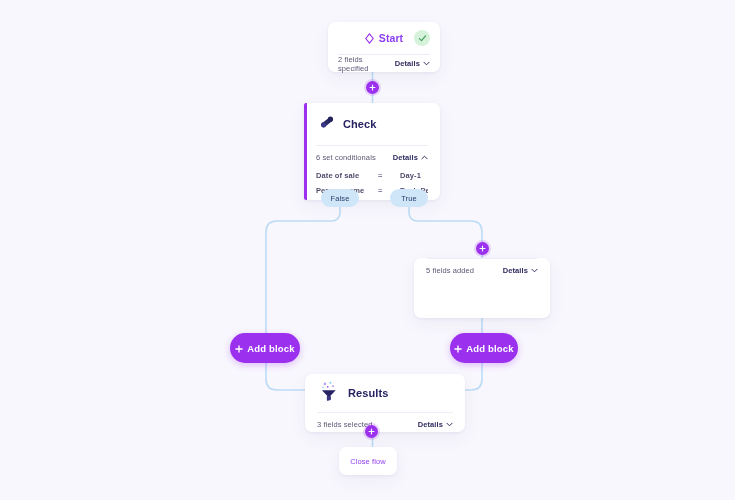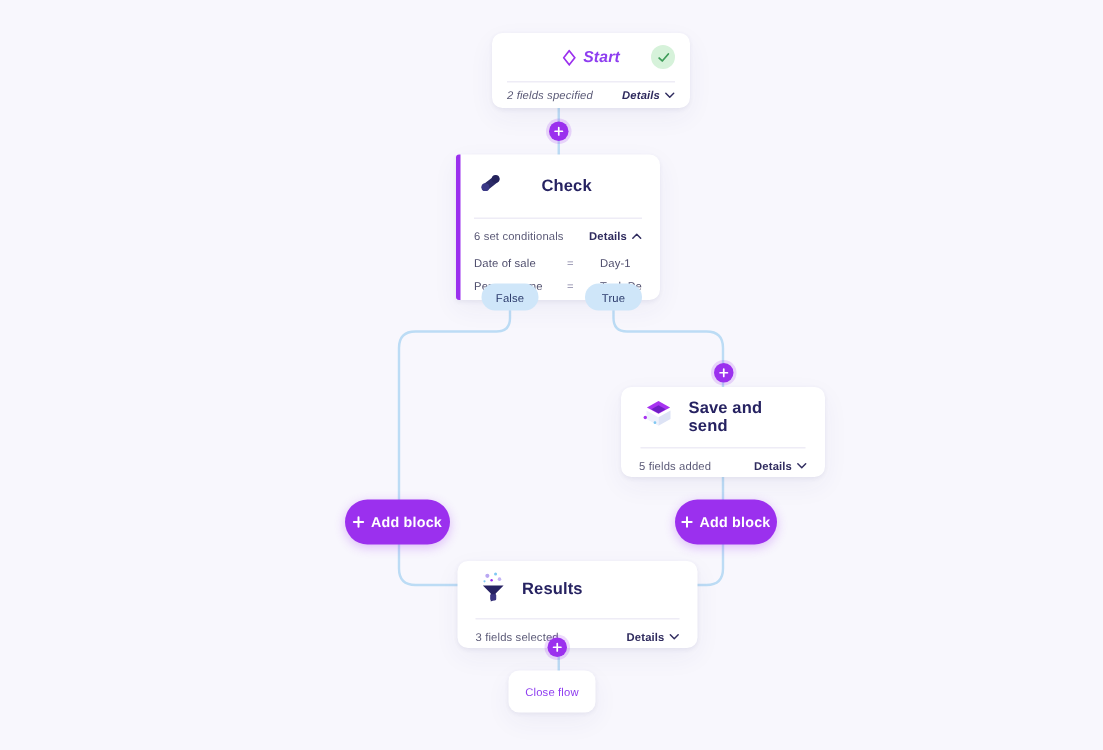--- a/index.html
+++ b/index.html
@@ -88,21 +88,21 @@
     cursor: pointer;
     letter-spacing: .1px;
     justify-content: flex-end;
   }
 
   .chev { display: block; }
 
   
   #node-start {
     left: 328px; top: 22px;
-    width: 132px; height: 50px; font-style: italic;
+    width: 112px; height: 50px;
   }
   #node-start .node-head {
     height: 32px;
     justify-content: center;
     gap: 5px;
     padding: 0 10px;
   }
   #node-start .node-title {
     color: #8e3df0;
     font-weight: bold;
@@ -130,28 +130,29 @@
     width: 136px; height: 97px;
     border-radius: 0 7px 7px 0;
   }
   .active-bar {
     position: absolute;
     left: 0; top: 0;
     width: 3px; height: 100%;
     background: #9b30ee;
     border-radius: 2px 0 0 2px;
   }
-  #node-check .node-head { padding-left: 14px; gap: 25px; height: 42px; }
+  #node-check .node-head { padding-left: 14px; gap: 7px; height: 42px; }
   .cond-list { padding: 0 12px; }
   .cond-row {
     display: flex;
     align-items: center;
     height: 15px;
     font-size: 7.5px;
     color: #4d4c6b;
+    font-weight: bold;
   }
   .cond-key   { width: 62px; letter-spacing: .1px; }
   .cond-op    { width: 22px; color: #8886a6; }
   .cond-val   { flex: 1; letter-spacing: .1px;
                 white-space: nowrap; overflow: hidden; text-overflow: clip; }
 
   
   #node-save {
     left: 414px; top: 258px;
     width: 136px; height: 60px;
@@ -355,33 +356,20 @@
     <span>True</span>
   </div>
 
   <div class="plus-handle" id="plus-2">
     <svg width="7" height="7" viewBox="0 0 8 8">
       <path d="M4 1.2 V6.8 M1.2 4 H6.8" stroke="#ffffff" stroke-width="1.3" stroke-linecap="round"></path>
     </svg>
   </div>
 
   <div class="node" id="node-save">
-    <div class="node-head">
-      <span>
-        <svg width="22" height="20" viewBox="0 0 24 22">
-          <path d="M12 1.5 L20.5 6.2 L12 10.9 L3.5 6.2 Z" fill="#a733f0"></path>
-          <path d="M12 4.6 L17.2 7.5 L12 10.4 L6.8 7.5 Z" fill="#6f1fc4"></path>
-          <path d="M3.2 8.4 L12 13.4 L12 19.6 L3.2 14.6 Z" fill="#eef1fb"></path>
-          <path d="M20.8 8.4 L12 13.4 L12 19.6 L20.8 14.6 Z" fill="#dde3f5"></path>
-          <circle cx="2.3" cy="13.6" r="1.25" fill="#a733f0"></circle>
-          <circle cx="9.4" cy="17.4" r="1" fill="#7fc8f2"></circle>
-        </svg>
-      </span>
-      <span class="node-title">Save and send</span>
-    </div>
     <div class="node-divider"></div>
     <div class="node-foot">
       <span class="foot-text">5 fields added</span>
       <span class="details-btn">
         <span>Details</span>
         <span>
           <svg class="chev" width="7" height="5" viewBox="0 0 8 5">
             <path d="M1 1 L4 4 L7 1" fill="none" stroke="#2f2b5e" stroke-width="1.1" stroke-linecap="round" stroke-linejoin="round"></path>
           </svg>
         </span>

